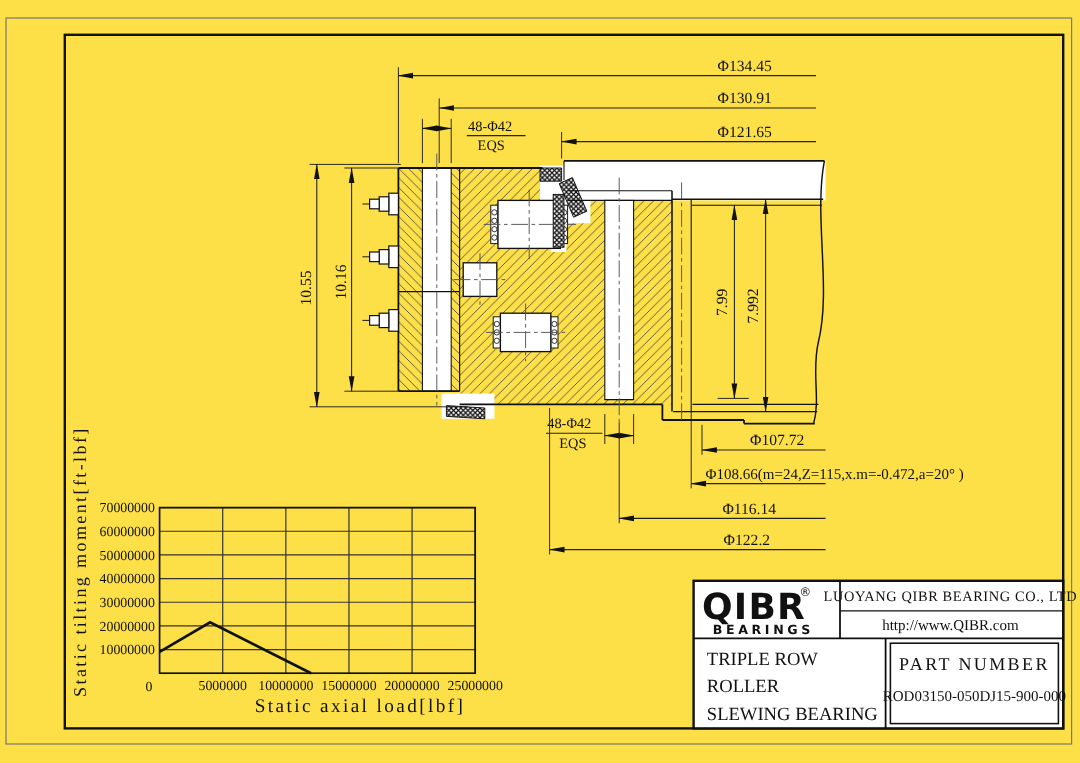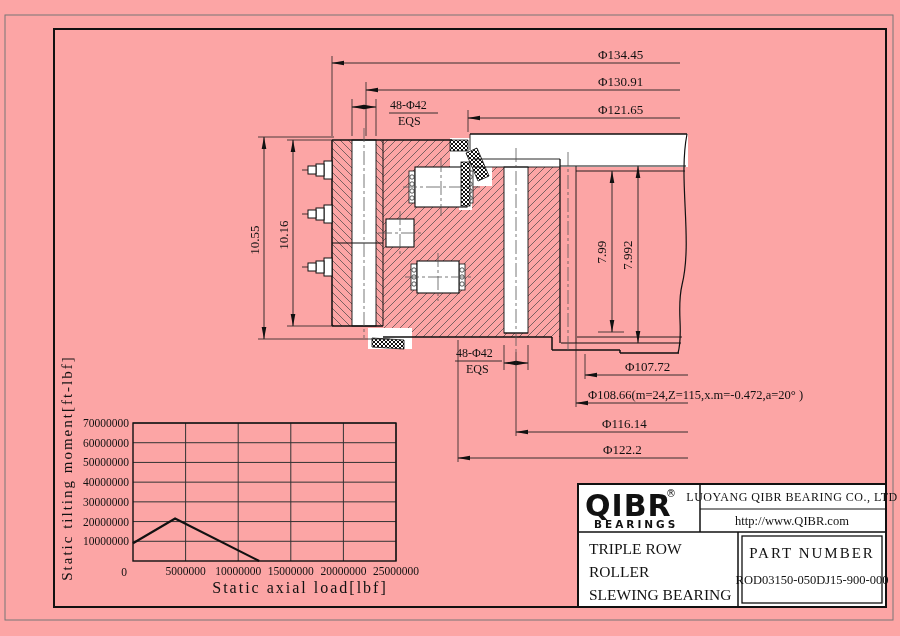--- a/index.html
+++ b/index.html
@@ -1,16 +1,16 @@
 <!DOCTYPE html>
 <html><head>
 <meta charset="utf-8">
 <style>
   html,body{margin:0;padding:0;background:#e8e8e8;}
-  #page{width:900px;height:636px;background:#fca5a5;position:relative;overflow:hidden;text-decoration:underline;}
+  #page{width:900px;height:636px;background:#fde047;position:relative;overflow:hidden;text-decoration:underline;}
   svg{display:block;}
   text{fill:#111;}
   .dim   {font:13px "Liberation Serif","DejaVu Serif",serif;}
   .dim-s {font:12px "Liberation Serif","DejaVu Serif",serif;}
   .dim-g {font:12.5px "Liberation Serif","DejaVu Serif",serif;}
   .tick  {font:11.5px "Liberation Serif","DejaVu Serif",serif;}
   .axlab {font:16px "Liberation Serif","DejaVu Serif",serif;letter-spacing:2px;}
   .aylab {font:15px "Liberation Serif","DejaVu Serif",serif;letter-spacing:2px;}
   .tb-co {font:12px "Liberation Serif","DejaVu Serif",serif;letter-spacing:.5px;}
   .tb-web{font:12.5px "Liberation Serif","DejaVu Serif",serif;}

